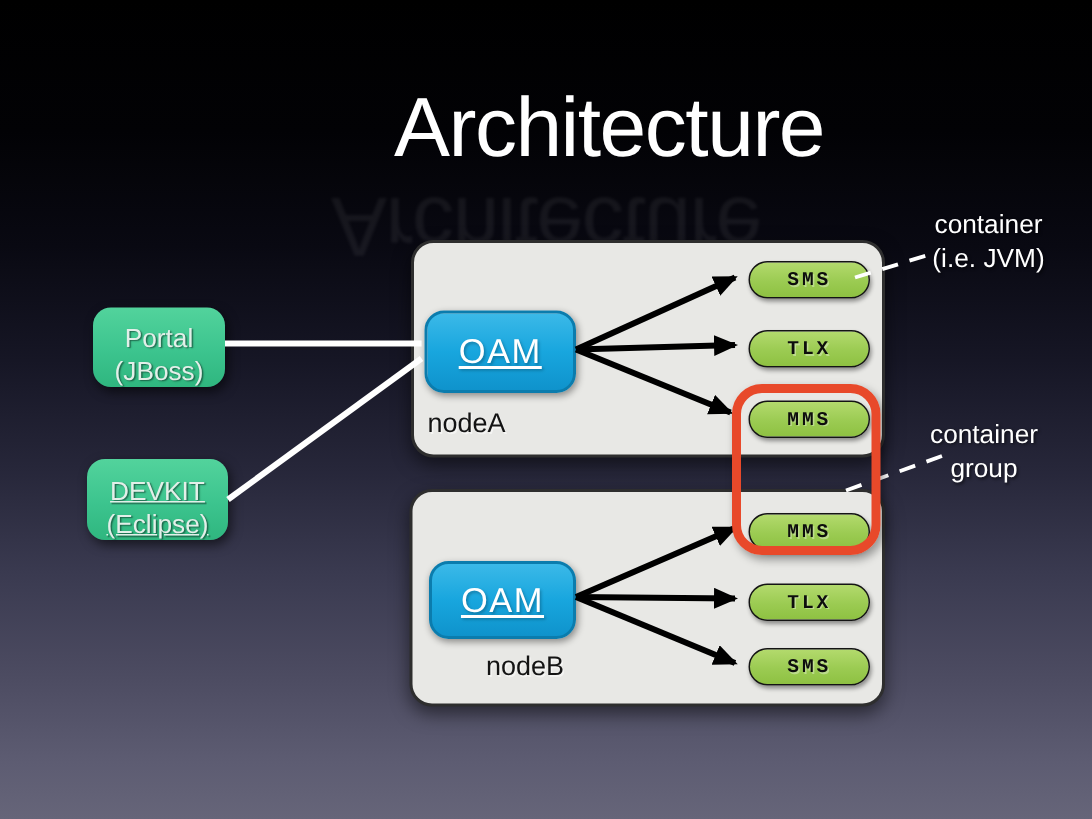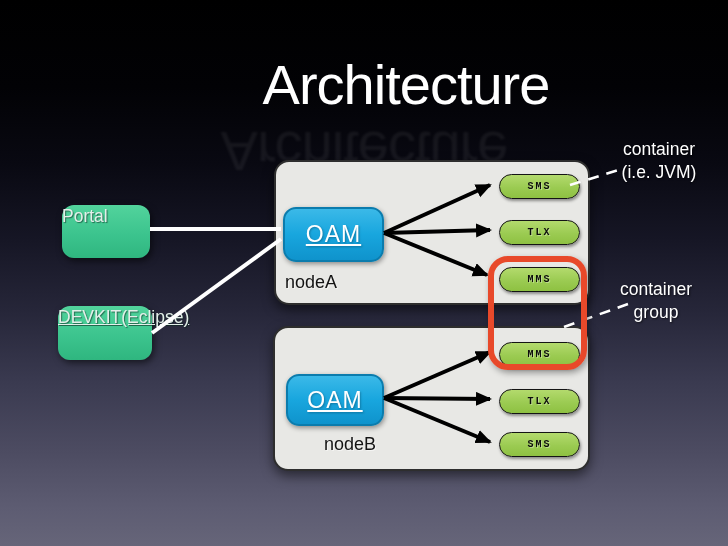--- a/index.html
+++ b/index.html
@@ -19,21 +19,21 @@
     position:absolute;left:0;top:119px;width:100%;text-align:center;
     color:#ffffff;font-size:56px;font-weight:400;letter-spacing:-1px;
     transform:scaleY(-1);opacity:0.06;filter:blur(1px);pointer-events:none;
   }
   
   .client-box{
     position:absolute;border-radius:12px;text-align:center;
     background:linear-gradient(180deg,#52d39c 0%,#3cc48e 55%,#2fb67f 100%);
     box-shadow:2px 3px 7px rgba(0,0,0,0.55);
     color:#e3efe9;text-shadow:1px 1px 1px rgba(10,40,30,0.6);
-    font-size:17.5px;line-height:22px;display:flex;flex-direction:row;justify-content:space-between;
+    font-size:17.5px;line-height:22px;display:flex;flex-direction:column;justify-content:flex-end;
   }
   .portal{left:62px;top:205px;width:88px;height:53px;}
   .devkit{left:58px;top:306px;width:94px;height:54px;text-decoration:underline;}
   
   .node{
     position:absolute;background:#e8e8e5;border:2px solid #2e2e2e;border-radius:15px;
     box-shadow:0 5px 12px rgba(0,0,0,0.5);box-sizing:border-box;z-index:1;
   }
   .node-a{left:274px;top:160px;width:316px;height:145px;}
   .node-b{left:273px;top:326px;width:317px;height:145px;}
@@ -54,21 +54,21 @@
     text-decoration:underline;
   }
   .oam-a{left:7px;top:45px;width:101px;height:55px;}
   .oam-b{left:11px;top:46px;width:98px;height:52px;}
   
   .svc{
     position:absolute;width:81px;height:25px;border-radius:12.5px;box-sizing:border-box;
     background:linear-gradient(180deg,#b3da6d 0%,#9bcb52 55%,#8ec142 100%);
     border:1.5px solid #141414;box-shadow:1px 2px 3px rgba(0,0,0,0.4);
     color:#0d0d0d;font-family:"Liberation Mono","DejaVu Sans Mono",monospace;
-    font-size:10px;font-weight:bold;letter-spacing:2px;
+    font-size:13px;font-weight:bold;letter-spacing:2px;
     display:flex;align-items:center;justify-content:center;
     text-shadow:1px 1px 0 rgba(255,255,255,0.35);
   }
   .node-a .svc{left:223px;}
   .node-b .svc{left:224px;}
   .svc-a0{top:12px;} .svc-a1{top:58px;} .svc-a2{top:105px;}
   .svc-b0{top:14px;} .svc-b1{top:61px;} .svc-b2{top:104px;}
   
   .overlay{position:absolute;left:0;top:0;width:728px;height:546px;z-index:2;pointer-events:none;}
   
@@ -88,20 +88,21 @@
 </head>
 <body>
 
 <div class="slide">
 
   <div class="title">Architecture</div>
   <div class="title-reflection">Architecture</div>
 
   <div class="client-box portal">
     <div>Portal</div>
+    <div>(JBoss)</div>
   </div>
   <div class="client-box devkit">
     <div>DEVKIT</div>
     <div>(Eclipse)</div>
   </div>
 
   <div class="node node-a">
     <div class="oam oam-a">OAM</div>
     <div class="svc svc-a0">SMS</div>
     <div class="svc svc-a1">TLX</div>

